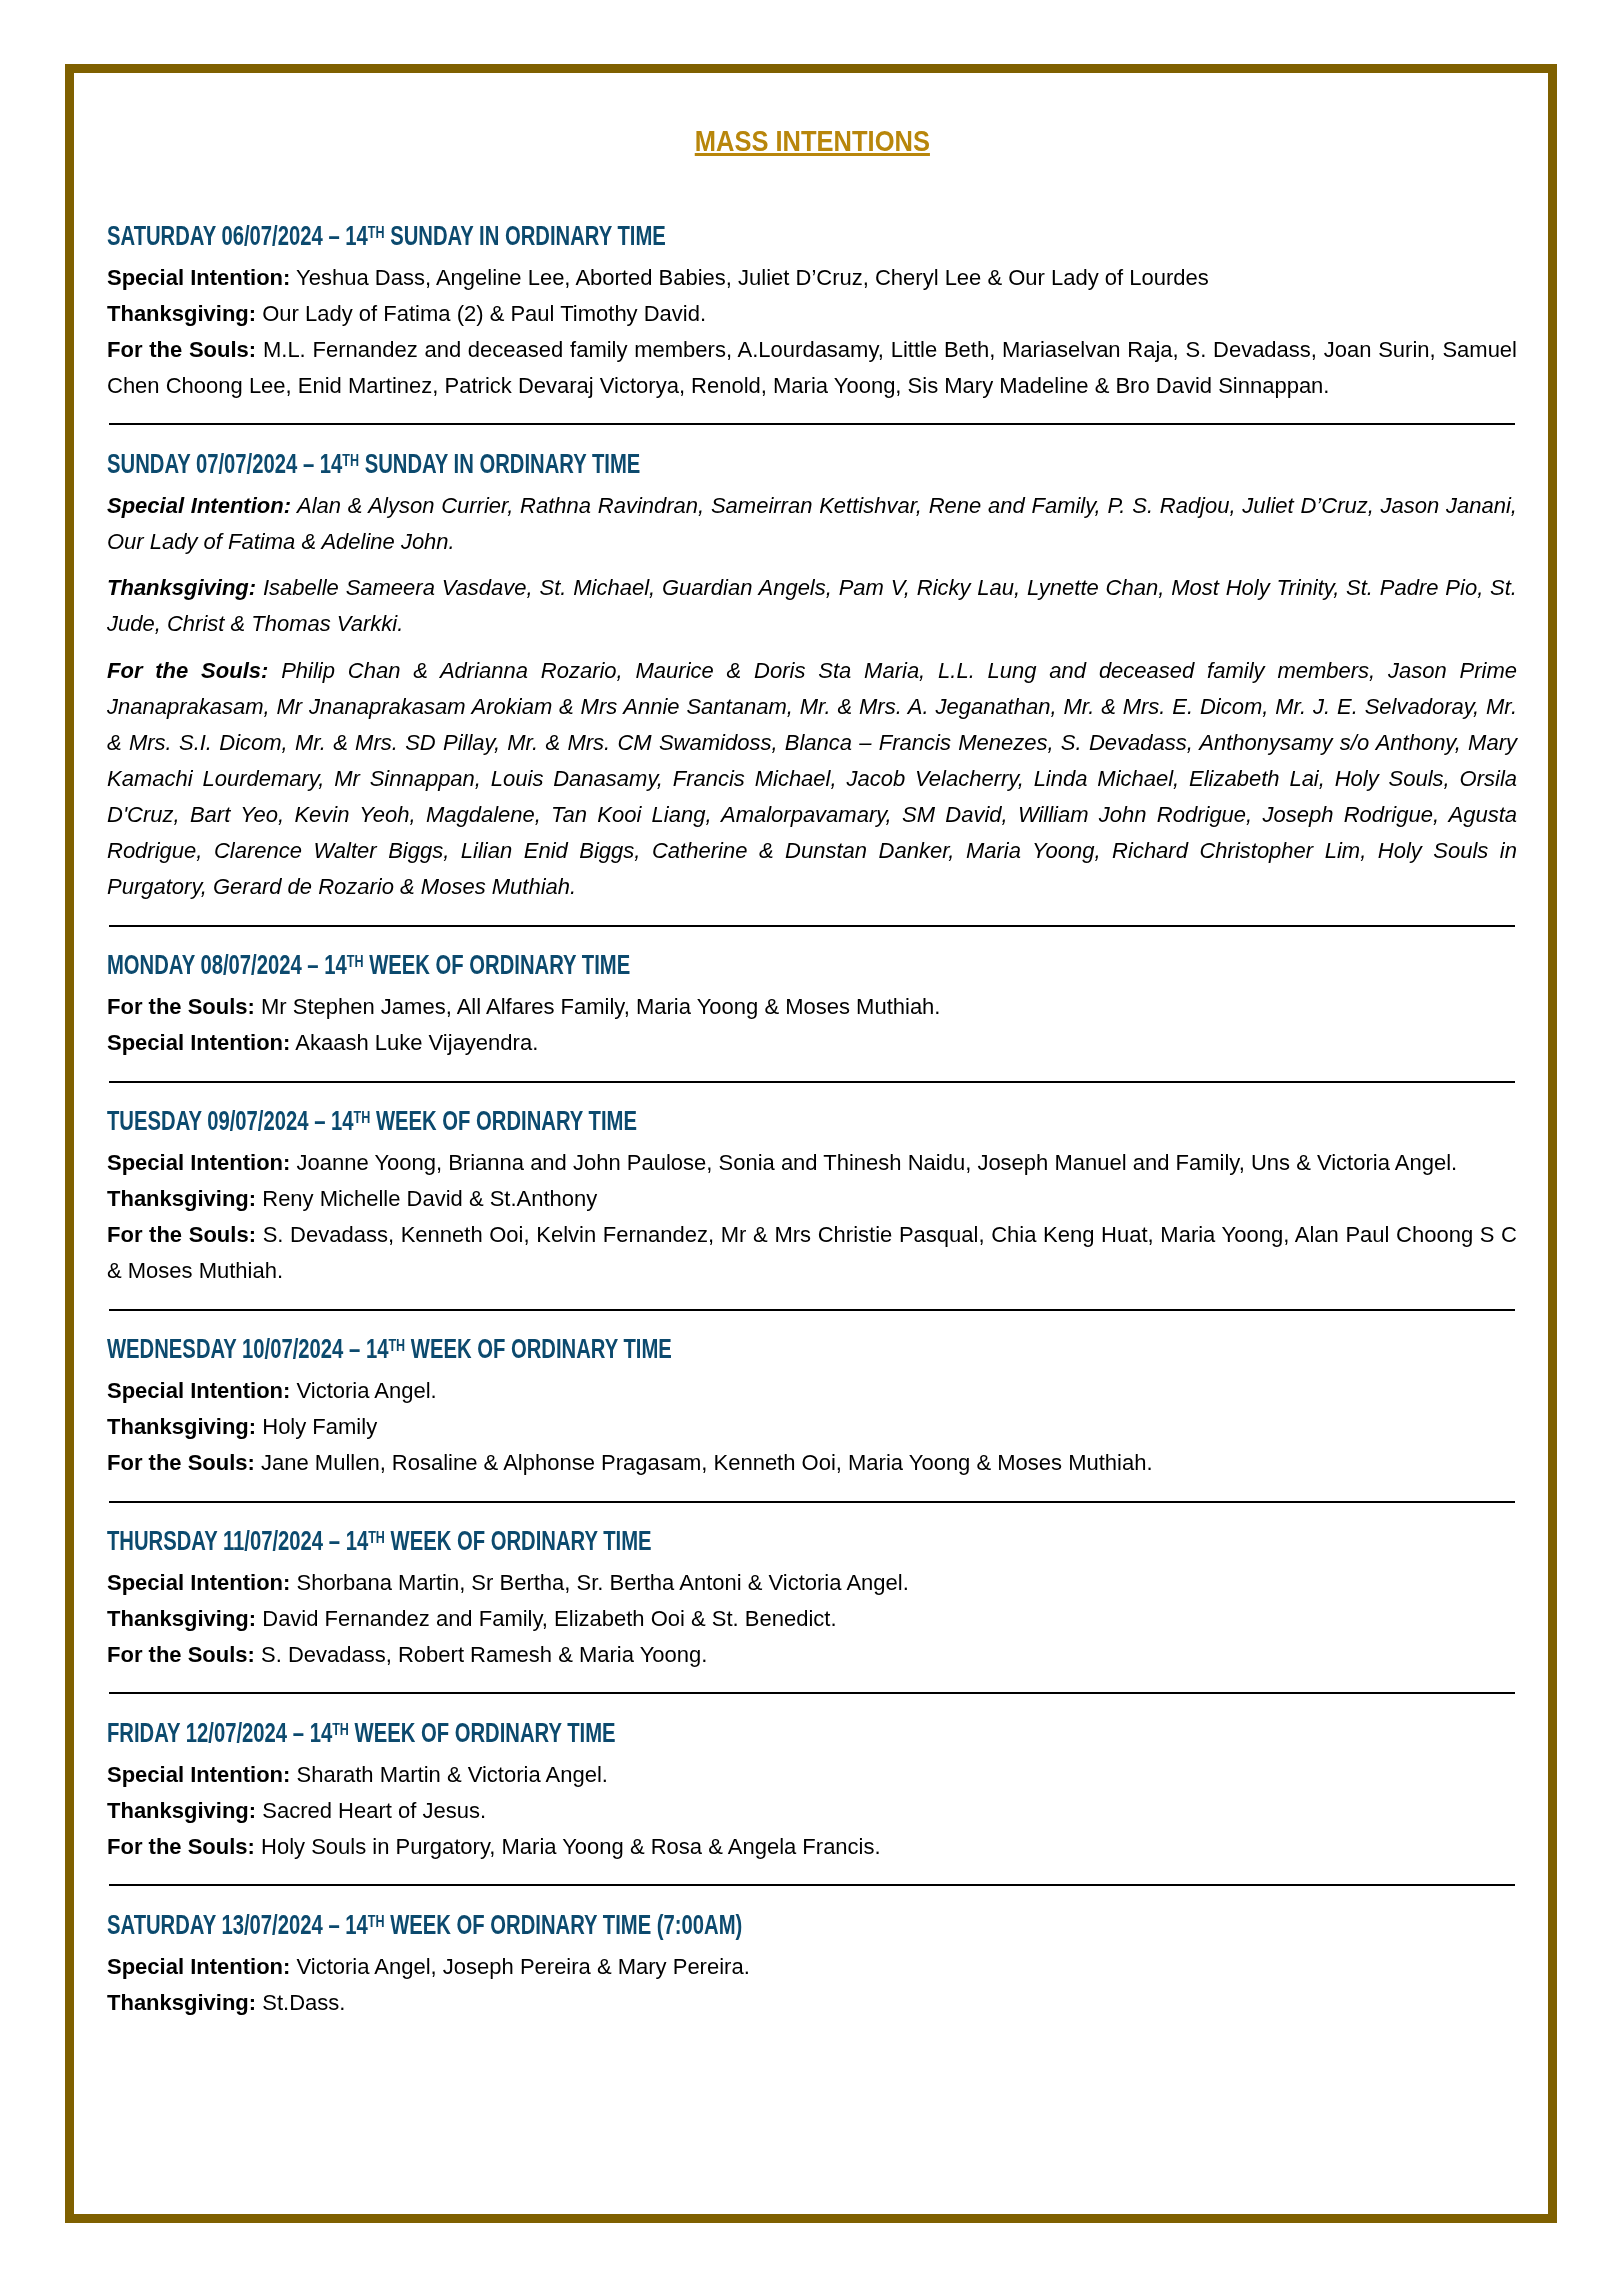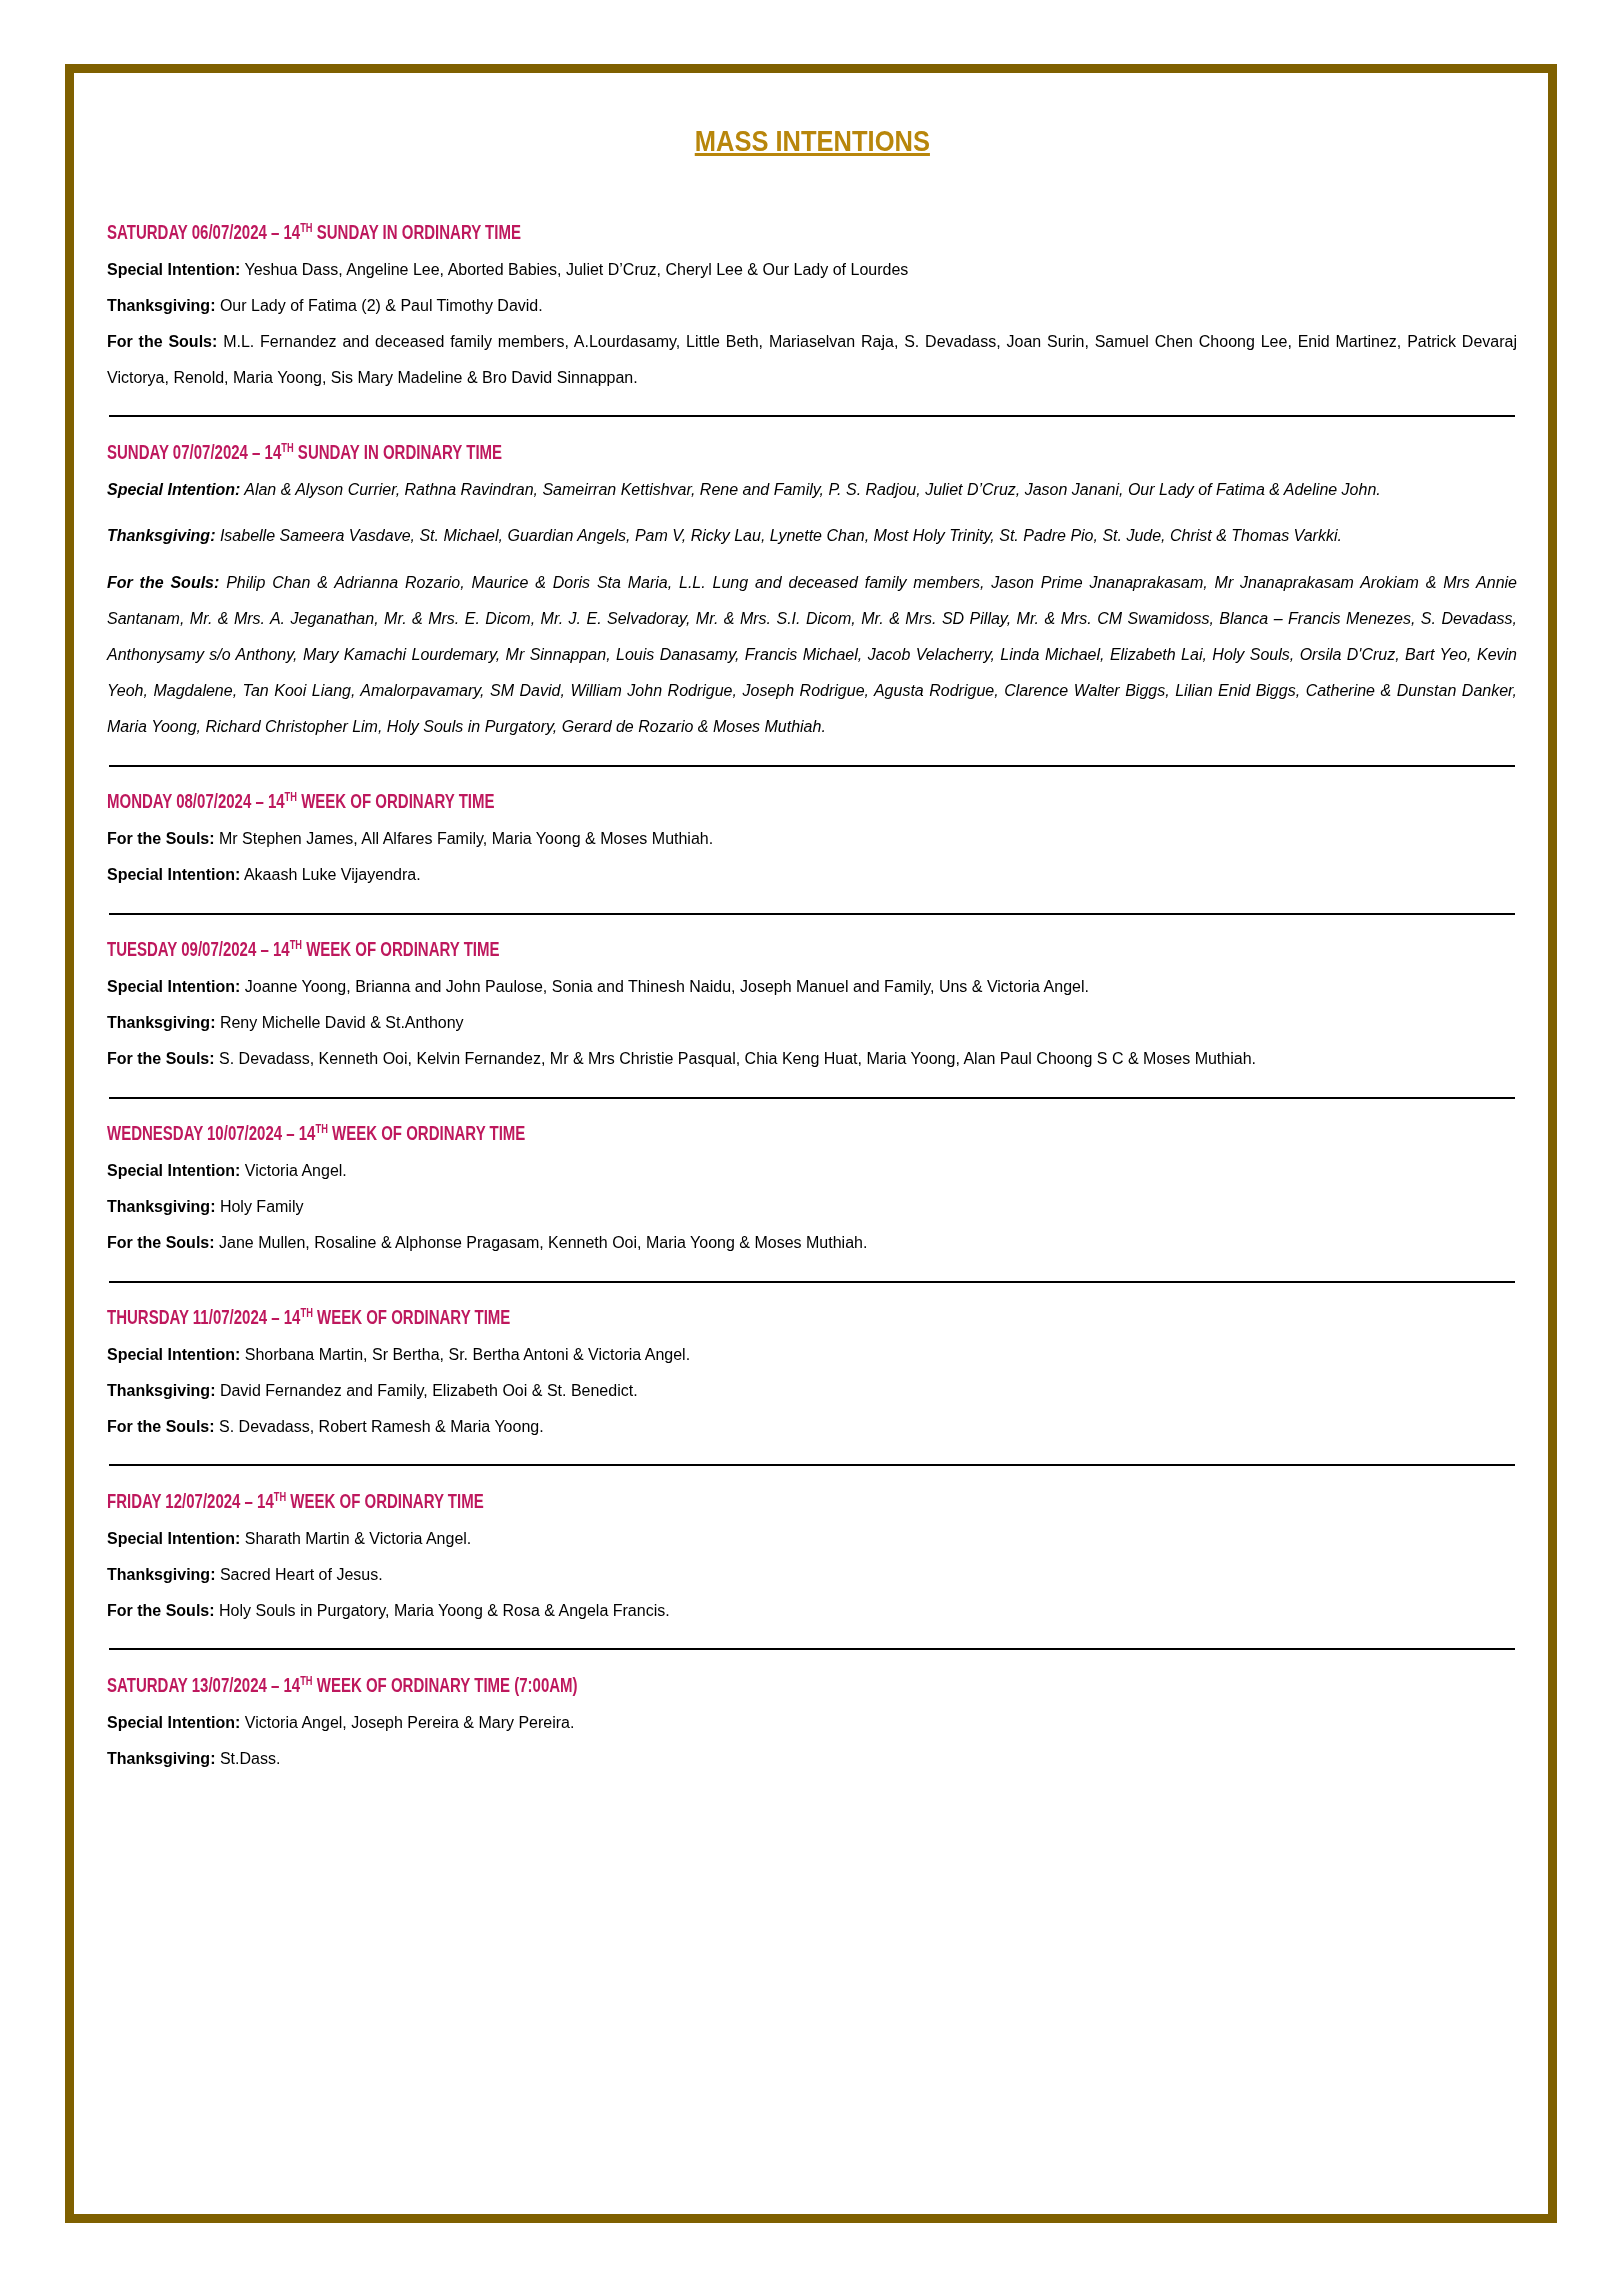--- a/index.html
+++ b/index.html
@@ -24,37 +24,37 @@
     color: #B8860B;
     text-decoration: underline;
     letter-spacing: 0px;
     transform: scaleX(0.85);
     transform-origin: center;
     margin: 0;
   }
   .section { margin: 0; }
   .sec-heading {
     margin: 0 0 7.8px 0;
-    font-size: 20px; font-weight: bold;
-    color: #be185d;
+    font-size: 27px; font-weight: bold;
+    color: #0c4a6e;
     white-space: nowrap;
   }
   .sec-heading .squeeze {
     display: inline-block;
     transform: scaleX(0.75);
     transform-origin: left center;
   }
   .sec-heading sup {
     font-size: 0.62em;
     vertical-align: 6.9px;
     line-height: 0;
   }
   .entry {
     margin: 0;
-    font-size: 16px;
+    font-size: 22px;
     line-height: 36px;
     text-align: justify;
     text-align-last: left;
   }
   .spaced .entry { margin: 0 0 10.8px 0; font-style: italic; }
   .lbl { font-weight: bold; }
   .sep {
     border: none;
     border-top: 2.9px solid #000000;
     margin: 19.6px 2px 23.5px 2px;

